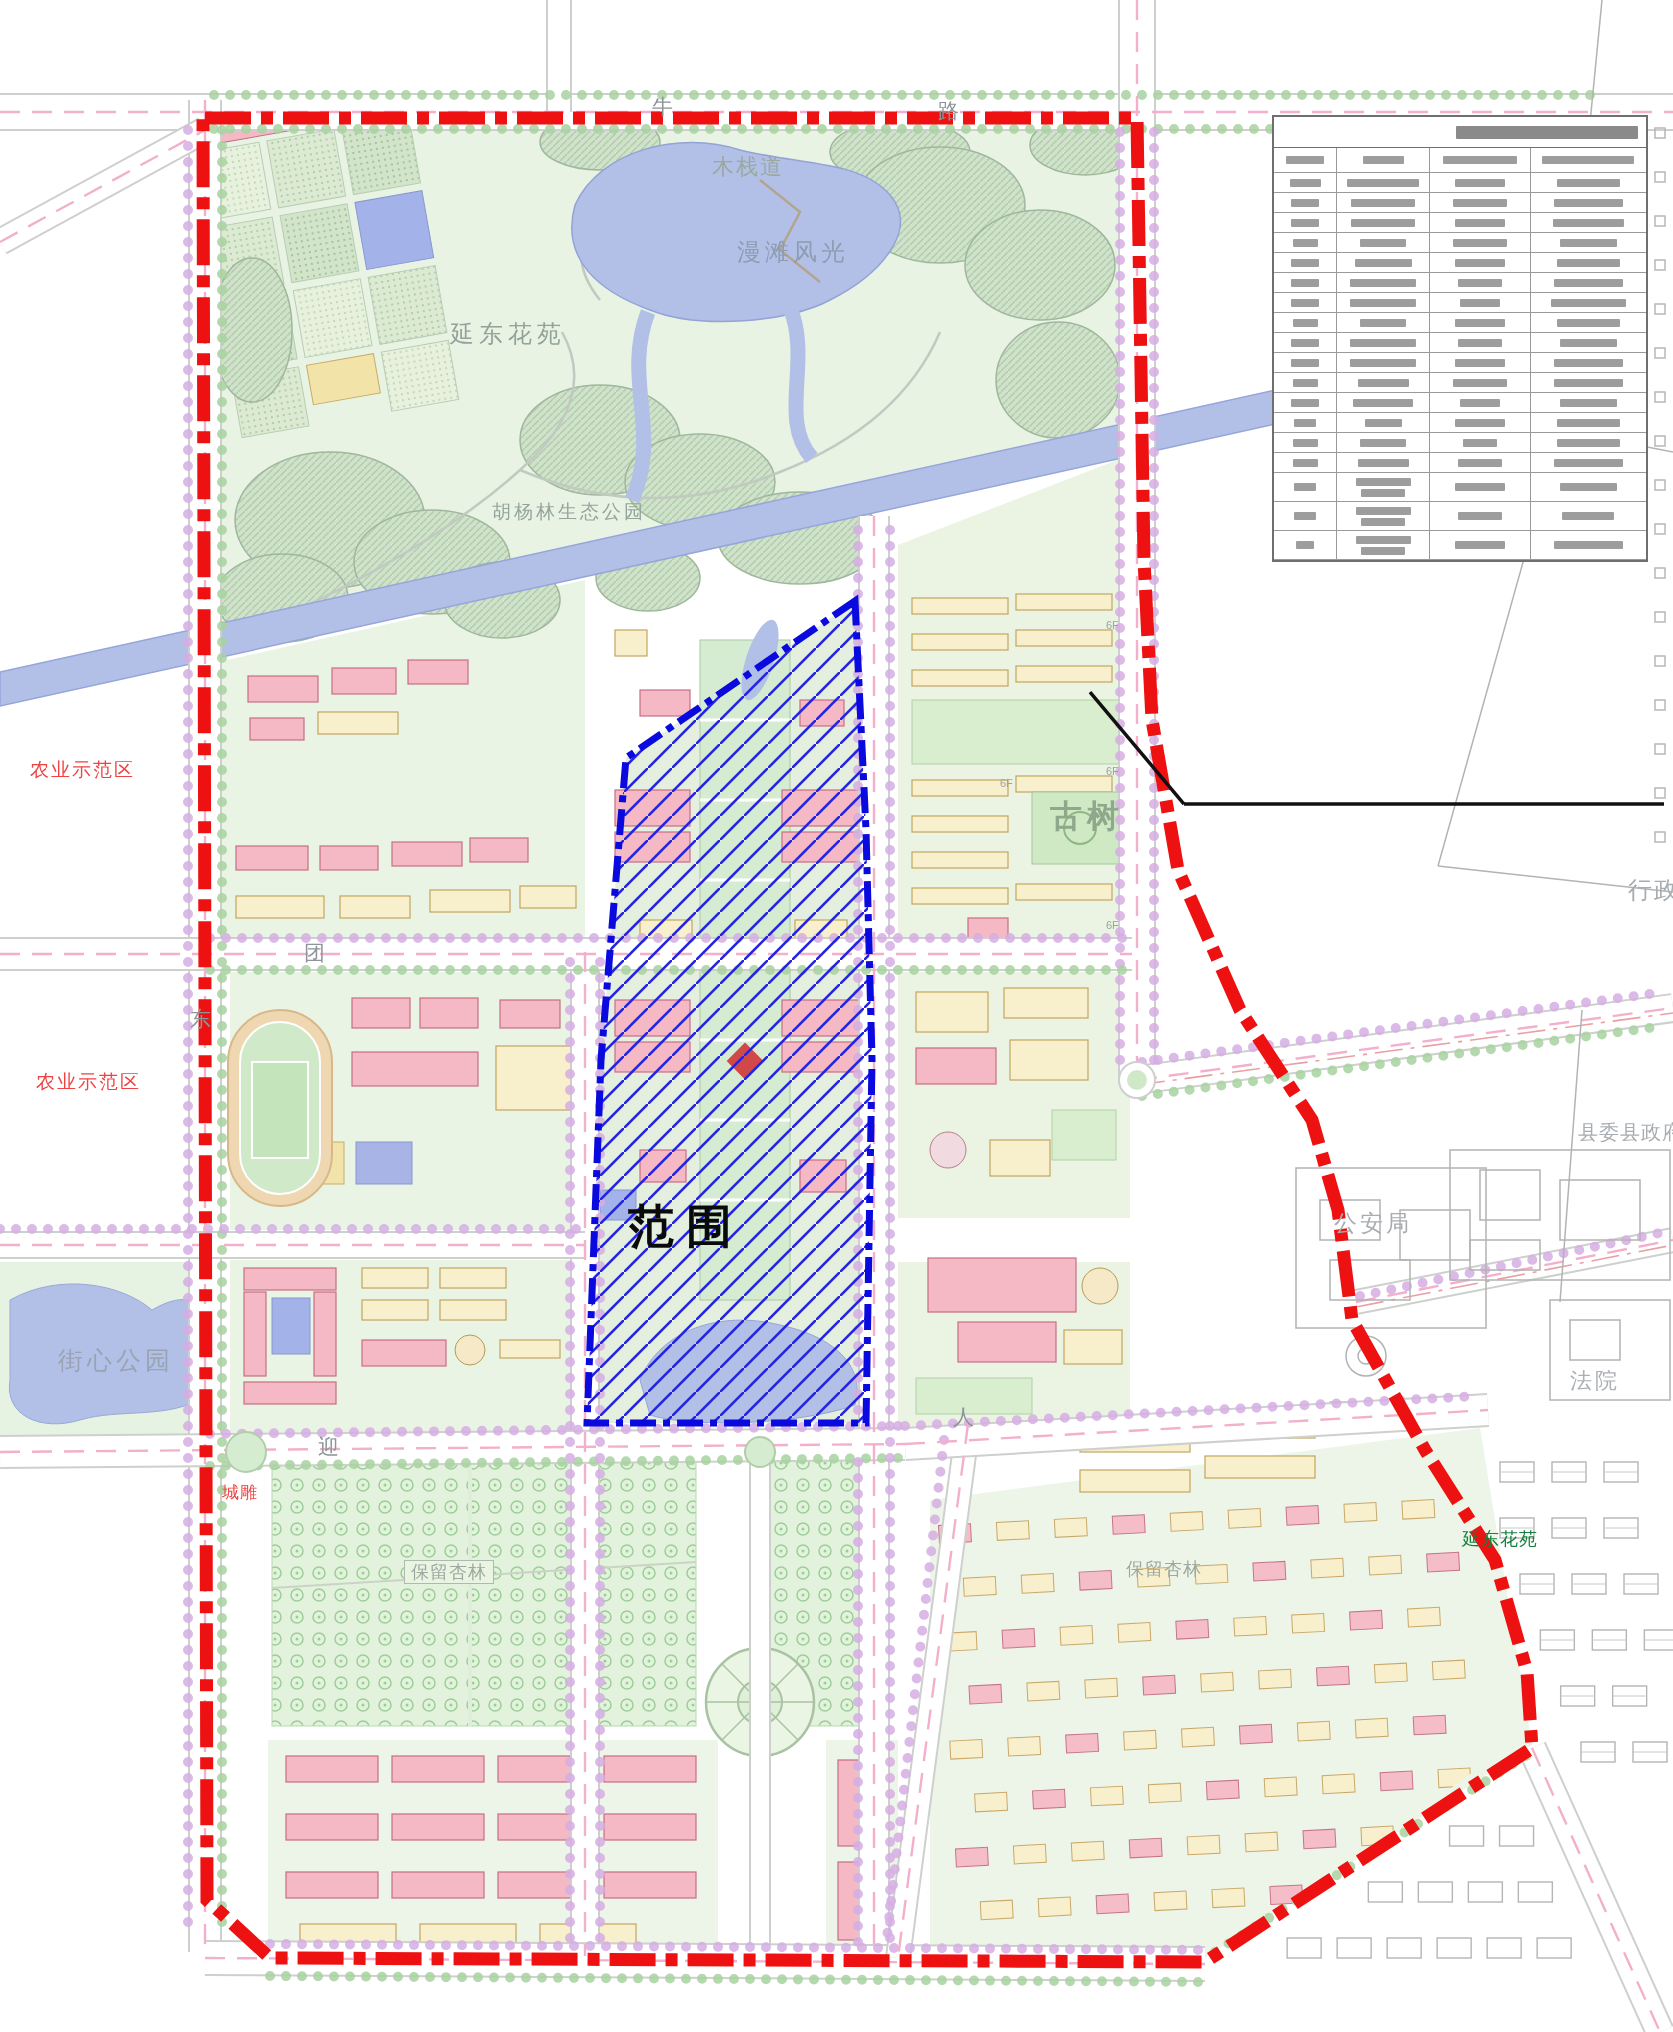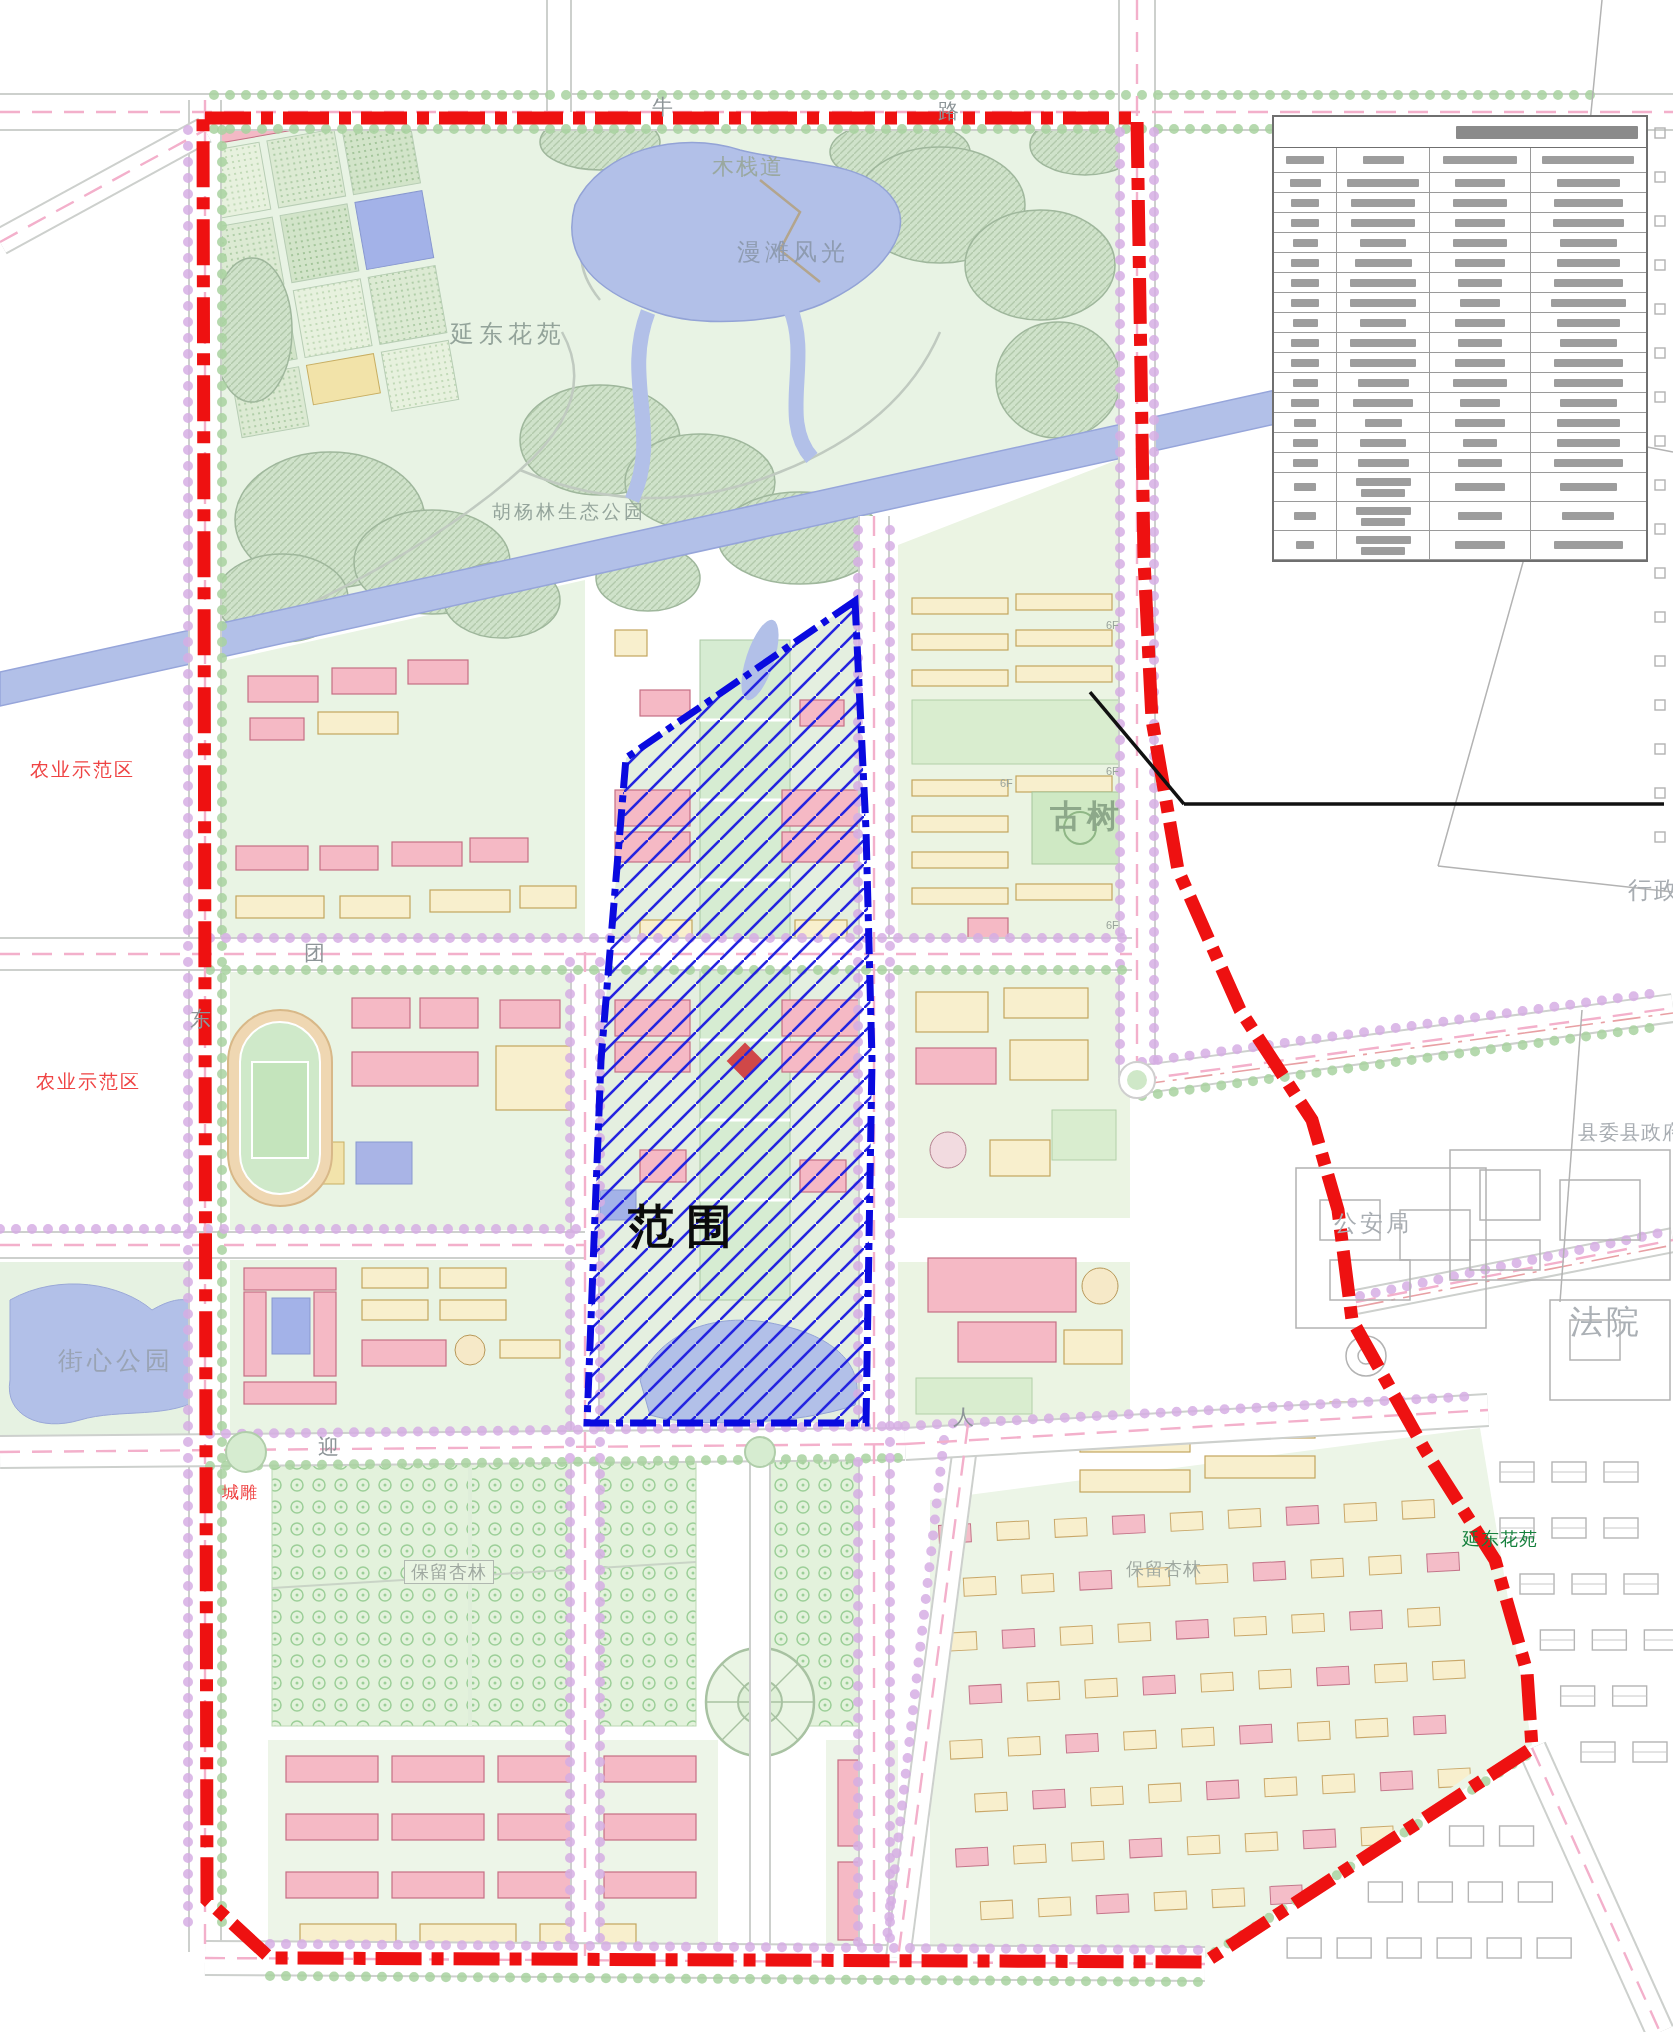--- a/index.html
+++ b/index.html
@@ -568,21 +568,21 @@
 
 <div class="label" style="left:712px;top:156px;font-size:22px;letter-spacing:2px;color:#9aa8a0;">木栈道</div>
 <div class="label" style="left:737px;top:240px;font-size:24px;letter-spacing:4px;color:#8e9bb0;">漫滩风光</div>
 <div class="label" style="left:450px;top:322px;font-size:24px;letter-spacing:5px;color:#93a39a;">延东花苑</div>
 <div class="label" style="left:492px;top:502px;font-size:19px;letter-spacing:3px;color:#94a49b;">胡杨林生态公园</div>
 <div class="label" style="left:1050px;top:800px;font-size:32px;letter-spacing:5px;color:#8da88a;font-weight:bold;">古树</div>
 <div class="label" style="left:30px;top:760px;font-size:19px;letter-spacing:2px;">农业示范区</div>
 <div class="label" style="left:36px;top:1072px;font-size:19px;letter-spacing:2px;">农业示范区</div>
 <div class="label" style="left:58px;top:1348px;font-size:25px;letter-spacing:4px;color:#99a3b4;">街心公园</div>
 <div class="label" style="left:1334px;top:1212px;font-size:23px;letter-spacing:3px;color:#a8adb2;">公安局</div>
-<div class="label" style="left:1570px;top:1305px;font-size:33px;letter-spacing:3px;color:#abb0b5;">法院</div>
+<div class="label" style="left:1570px;top:1370px;font-size:22px;letter-spacing:3px;color:#abb0b5;">法院</div>
 <div class="label" style="left:1578px;top:1122px;font-size:20px;letter-spacing:1px;color:#a8adb2;">县委县政府</div>
 <div class="label" style="left:1628px;top:878px;font-size:24px;letter-spacing:2px;color:#a8adb2;">行政</div>
 <div class="label" style="left:1462px;top:1530px;font-size:18px;letter-spacing:1px;color:#15803d;">延东花苑</div>
 <div class="label" style="left:404px;top:1560px;font-size:18px;letter-spacing:1px;color:#9fa8a0;border:1px solid #b0b8b0;padding:2px 6px;background:#e9f4e2;">保留杏林</div>
 <div class="label" style="left:1126px;top:1560px;font-size:18px;letter-spacing:1px;color:#9fa8a0;">保留杏林</div>
 <div class="label" style="left:222px;top:1484px;font-size:17px;letter-spacing:1px;">城雕</div>
 
 <div class="big-anno" style="left:628px;top:1196px;font-size:46px;letter-spacing:12px;">范围</div>
 
 <div id="legend-table">

